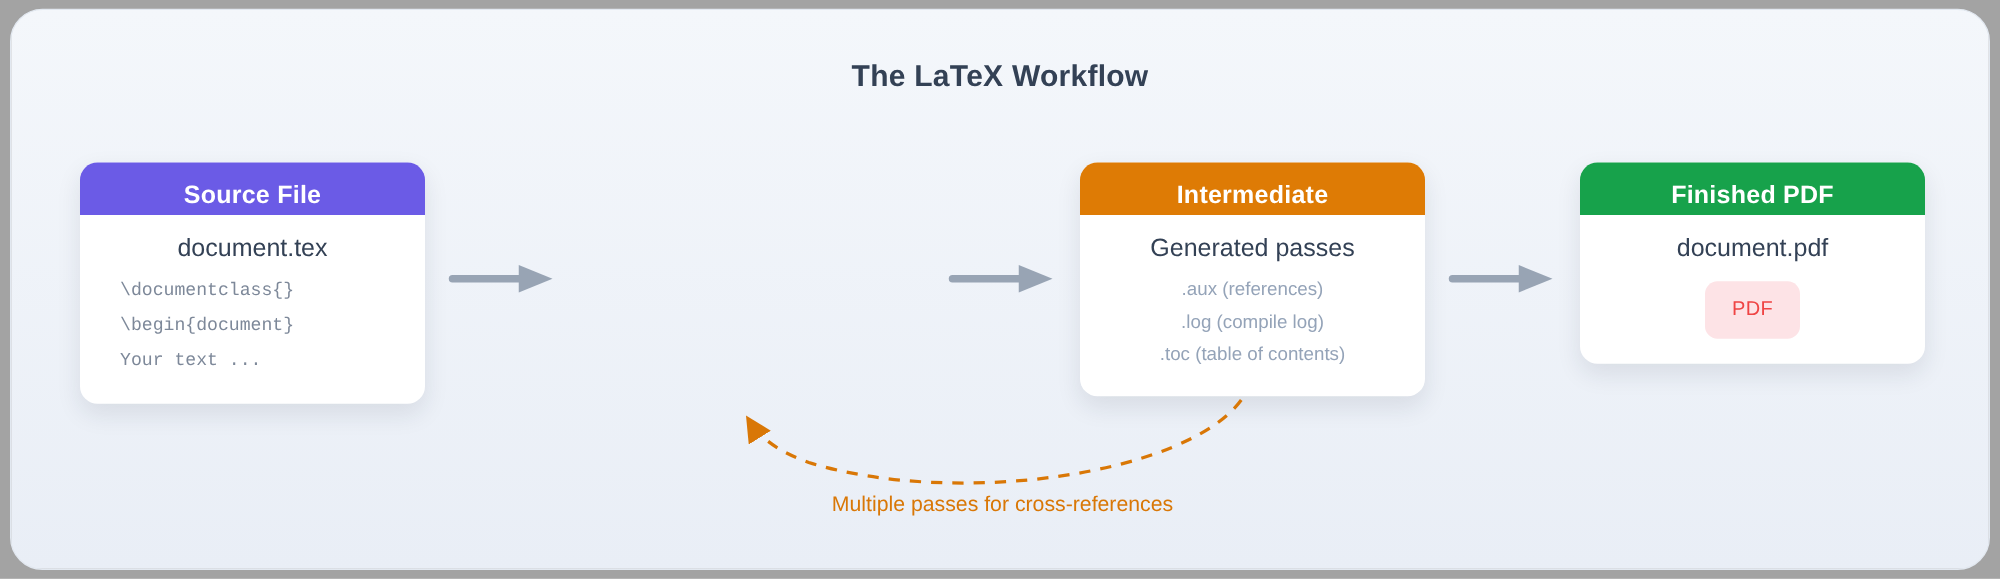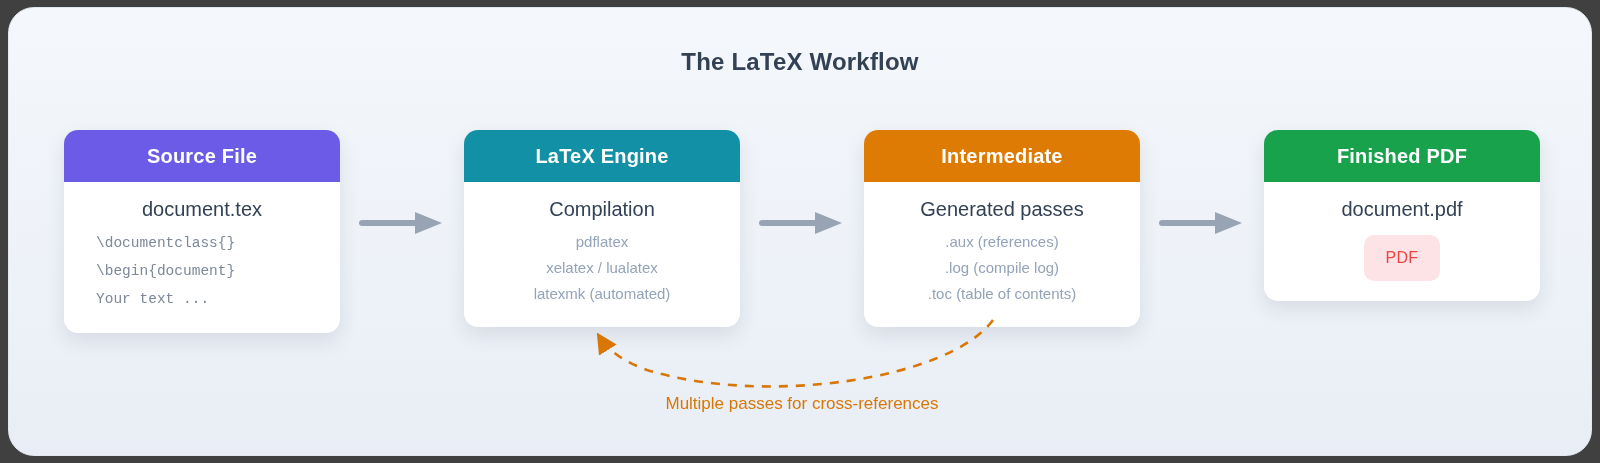--- a/index.html
+++ b/index.html
@@ -5,21 +5,21 @@
   * { margin: 0; padding: 0; box-sizing: border-box; }
   body {
     width: 1600px; height: 463px;
     background: #ffffff;
     font-family: "Liberation Sans", sans-serif;
     overflow: hidden;
   }
   .page {
     position: relative;
     width: 1600px; height: 463px;
-    background: #404040;
+    background: #a3a3a3;
   }
   .canvas {
     position: absolute;
     left: 8px; top: 7px; right: 8px; bottom: 7px;
     border-radius: 26px;
     background: linear-gradient(180deg, #f4f7fb 0%, #e9eef6 100%);
     border: 1px solid #e2e8f0;
   }
   .title {
     position: absolute;
@@ -32,21 +32,21 @@
   }
   .card {
     position: absolute;
     top: 122px;
     width: 276px;
     border-radius: 14px;
     background: #ffffff;
     box-shadow: 0 8px 20px rgba(30, 41, 59, 0.10);
   }
   .card-header {
-    height: 52px;
+    height: 42px;
     border-radius: 14px 14px 0 0;
     color: #ffffff;
     font-size: 20px;
     font-weight: 700;
     text-align: center;
     line-height: 53px;
     letter-spacing: 0.2px;
   }
   .card-body {
     padding: 16px 18px 20px 18px;
@@ -118,29 +118,20 @@
           <div class="code-line">Your text ...</div>
         </div>
       </div>
     </div>
 
     <svg class="flow-arrow" style="left:348px" width="88" height="30">
       <line x1="5" y1="15" x2="60" y2="15" stroke="#98a4b4" stroke-width="6" stroke-linecap="round"></line>
       <polygon points="58,4 85,15 58,26" fill="#98a4b4"></polygon>
     </svg>
 
-    <div class="card" style="left:455px">
-      <div class="card-header" style="background: rgb(18, 144, 166);">LaTeX Engine</div>
-      <div class="card-body">
-        <div class="primary">Compilation</div>
-        <div class="sub-line">pdflatex</div>
-        <div class="sub-line">xelatex / lualatex</div>
-        <div class="sub-line">latexmk (automated)</div>
-      </div>
-    </div>
 
     <svg class="flow-arrow" style="left:748px" width="88" height="30">
       <line x1="5" y1="15" x2="60" y2="15" stroke="#98a4b4" stroke-width="6" stroke-linecap="round"></line>
       <polygon points="58,4 85,15 58,26" fill="#98a4b4"></polygon>
     </svg>
 
     <div class="card" style="left:855px">
       <div class="card-header" style="background: rgb(222, 123, 5);">Intermediate</div>
       <div class="card-body">
         <div class="primary">Generated passes</div>

